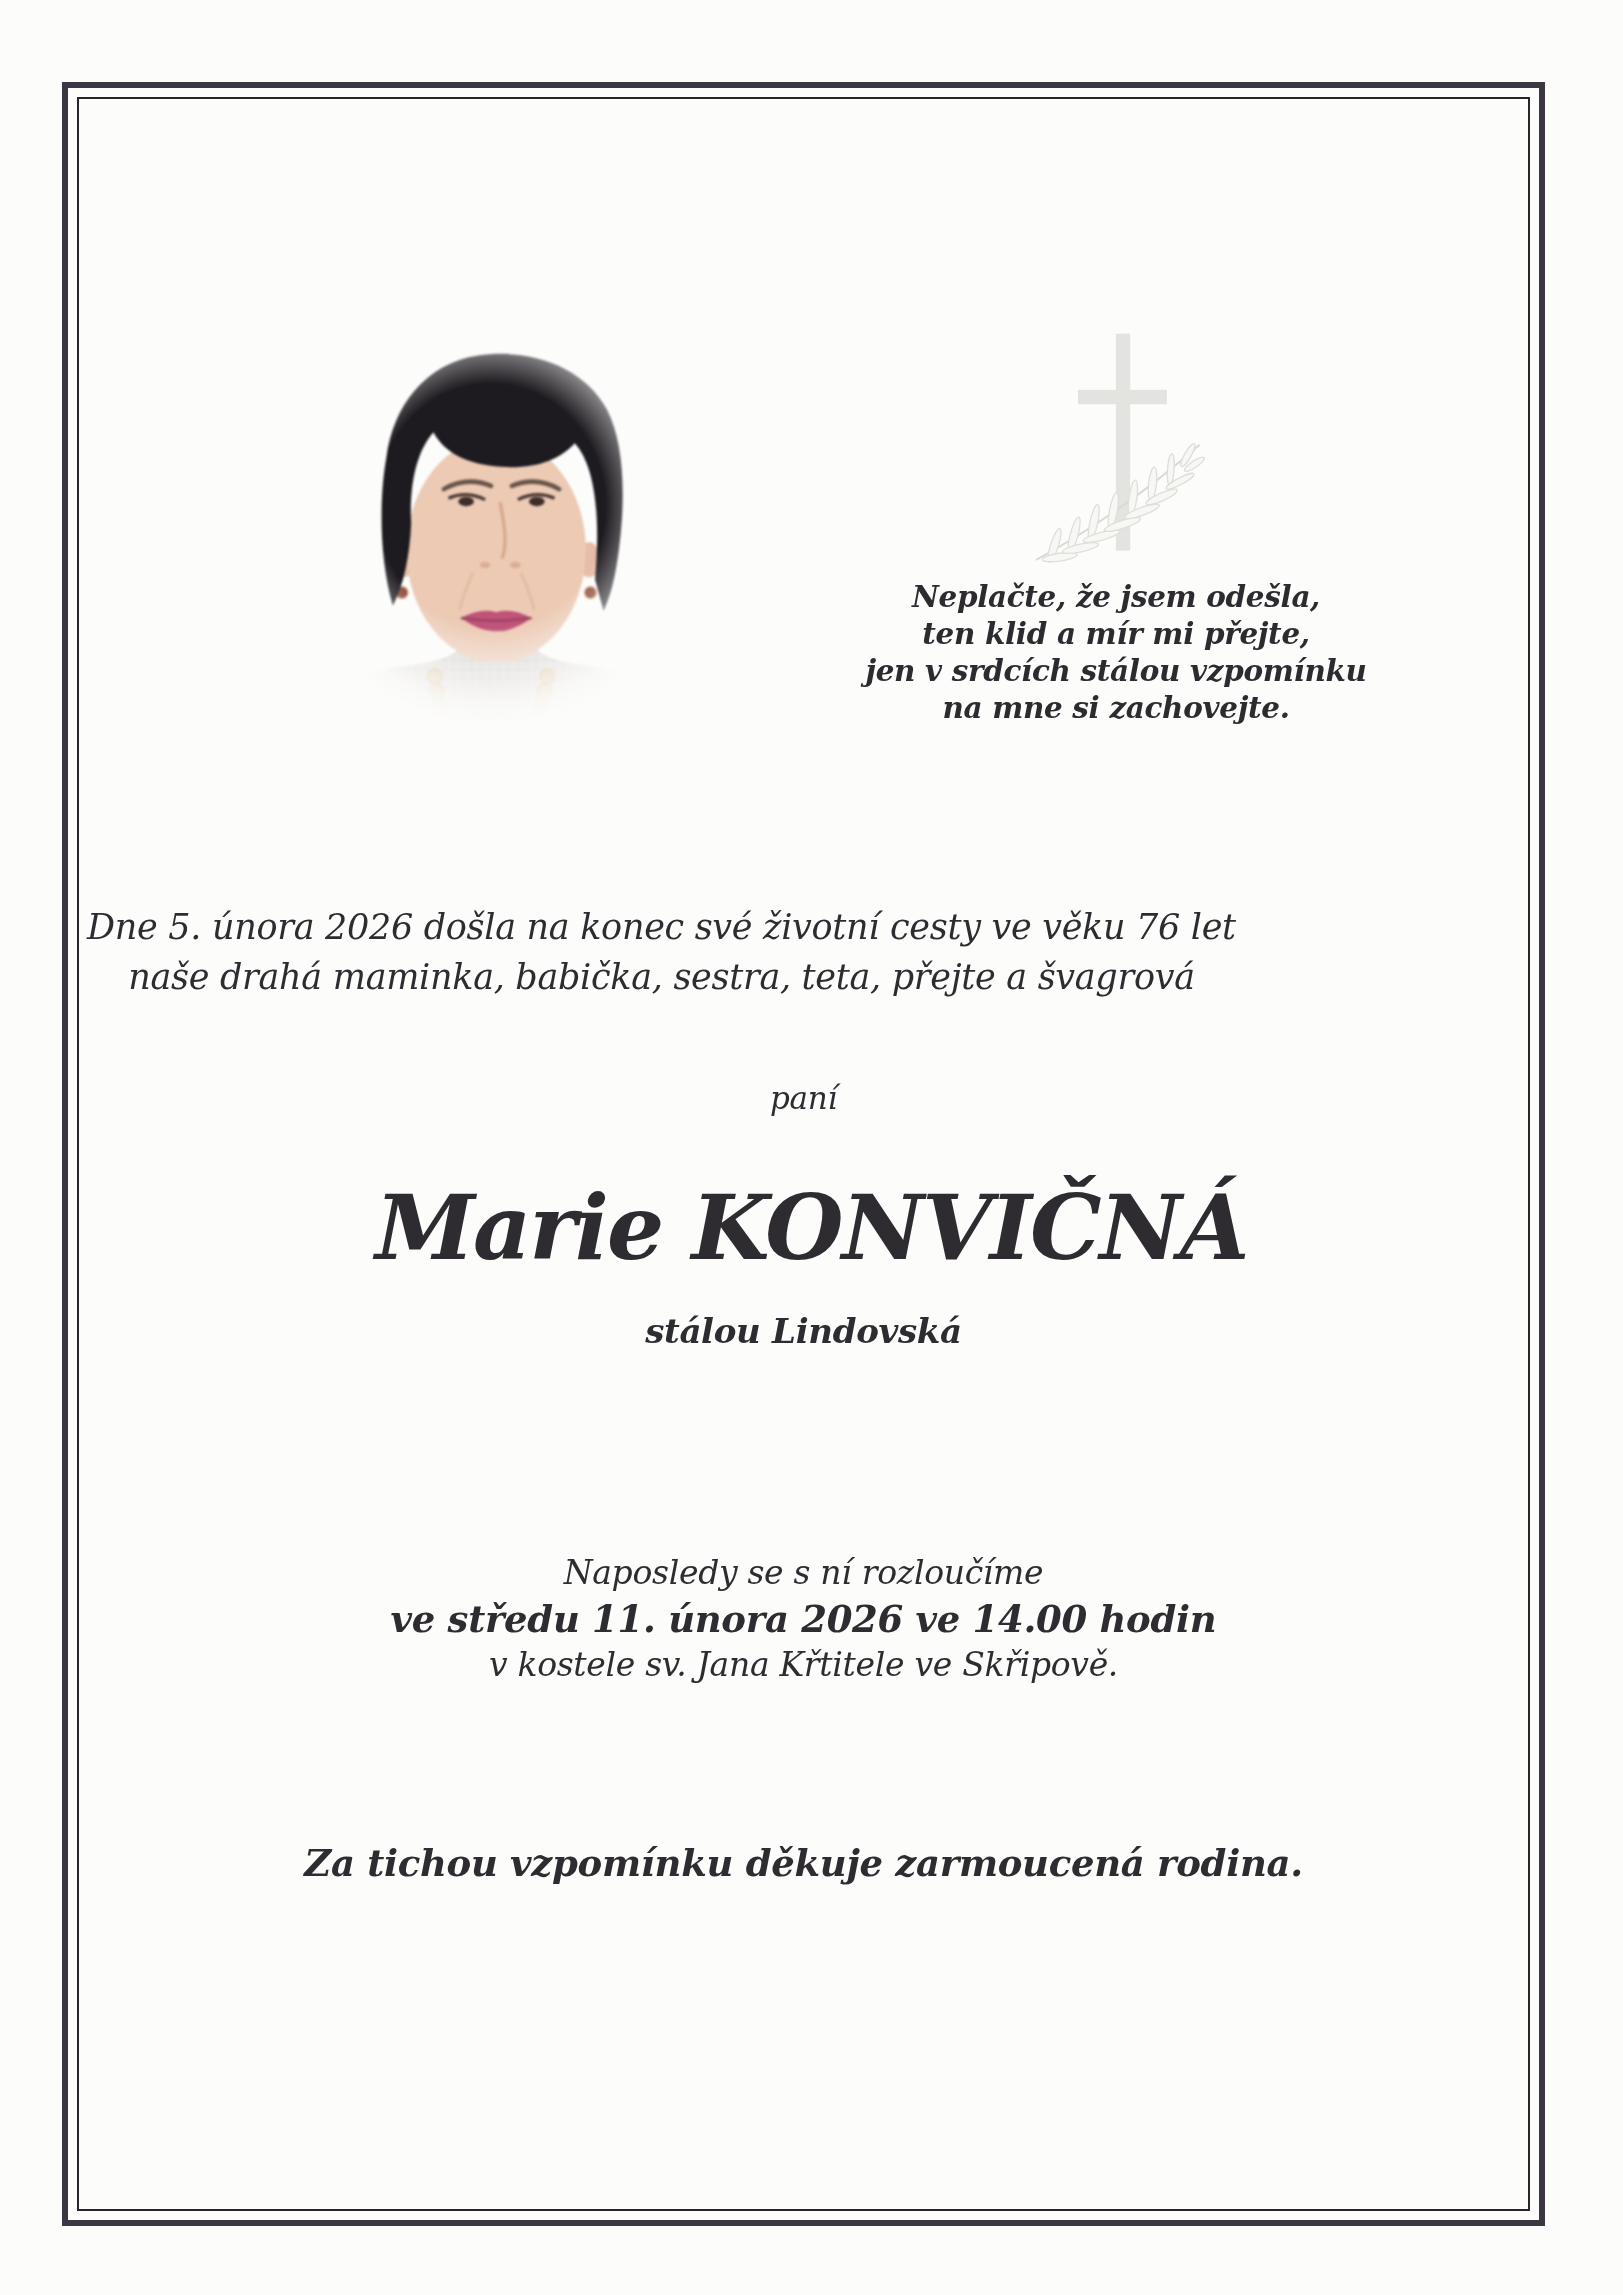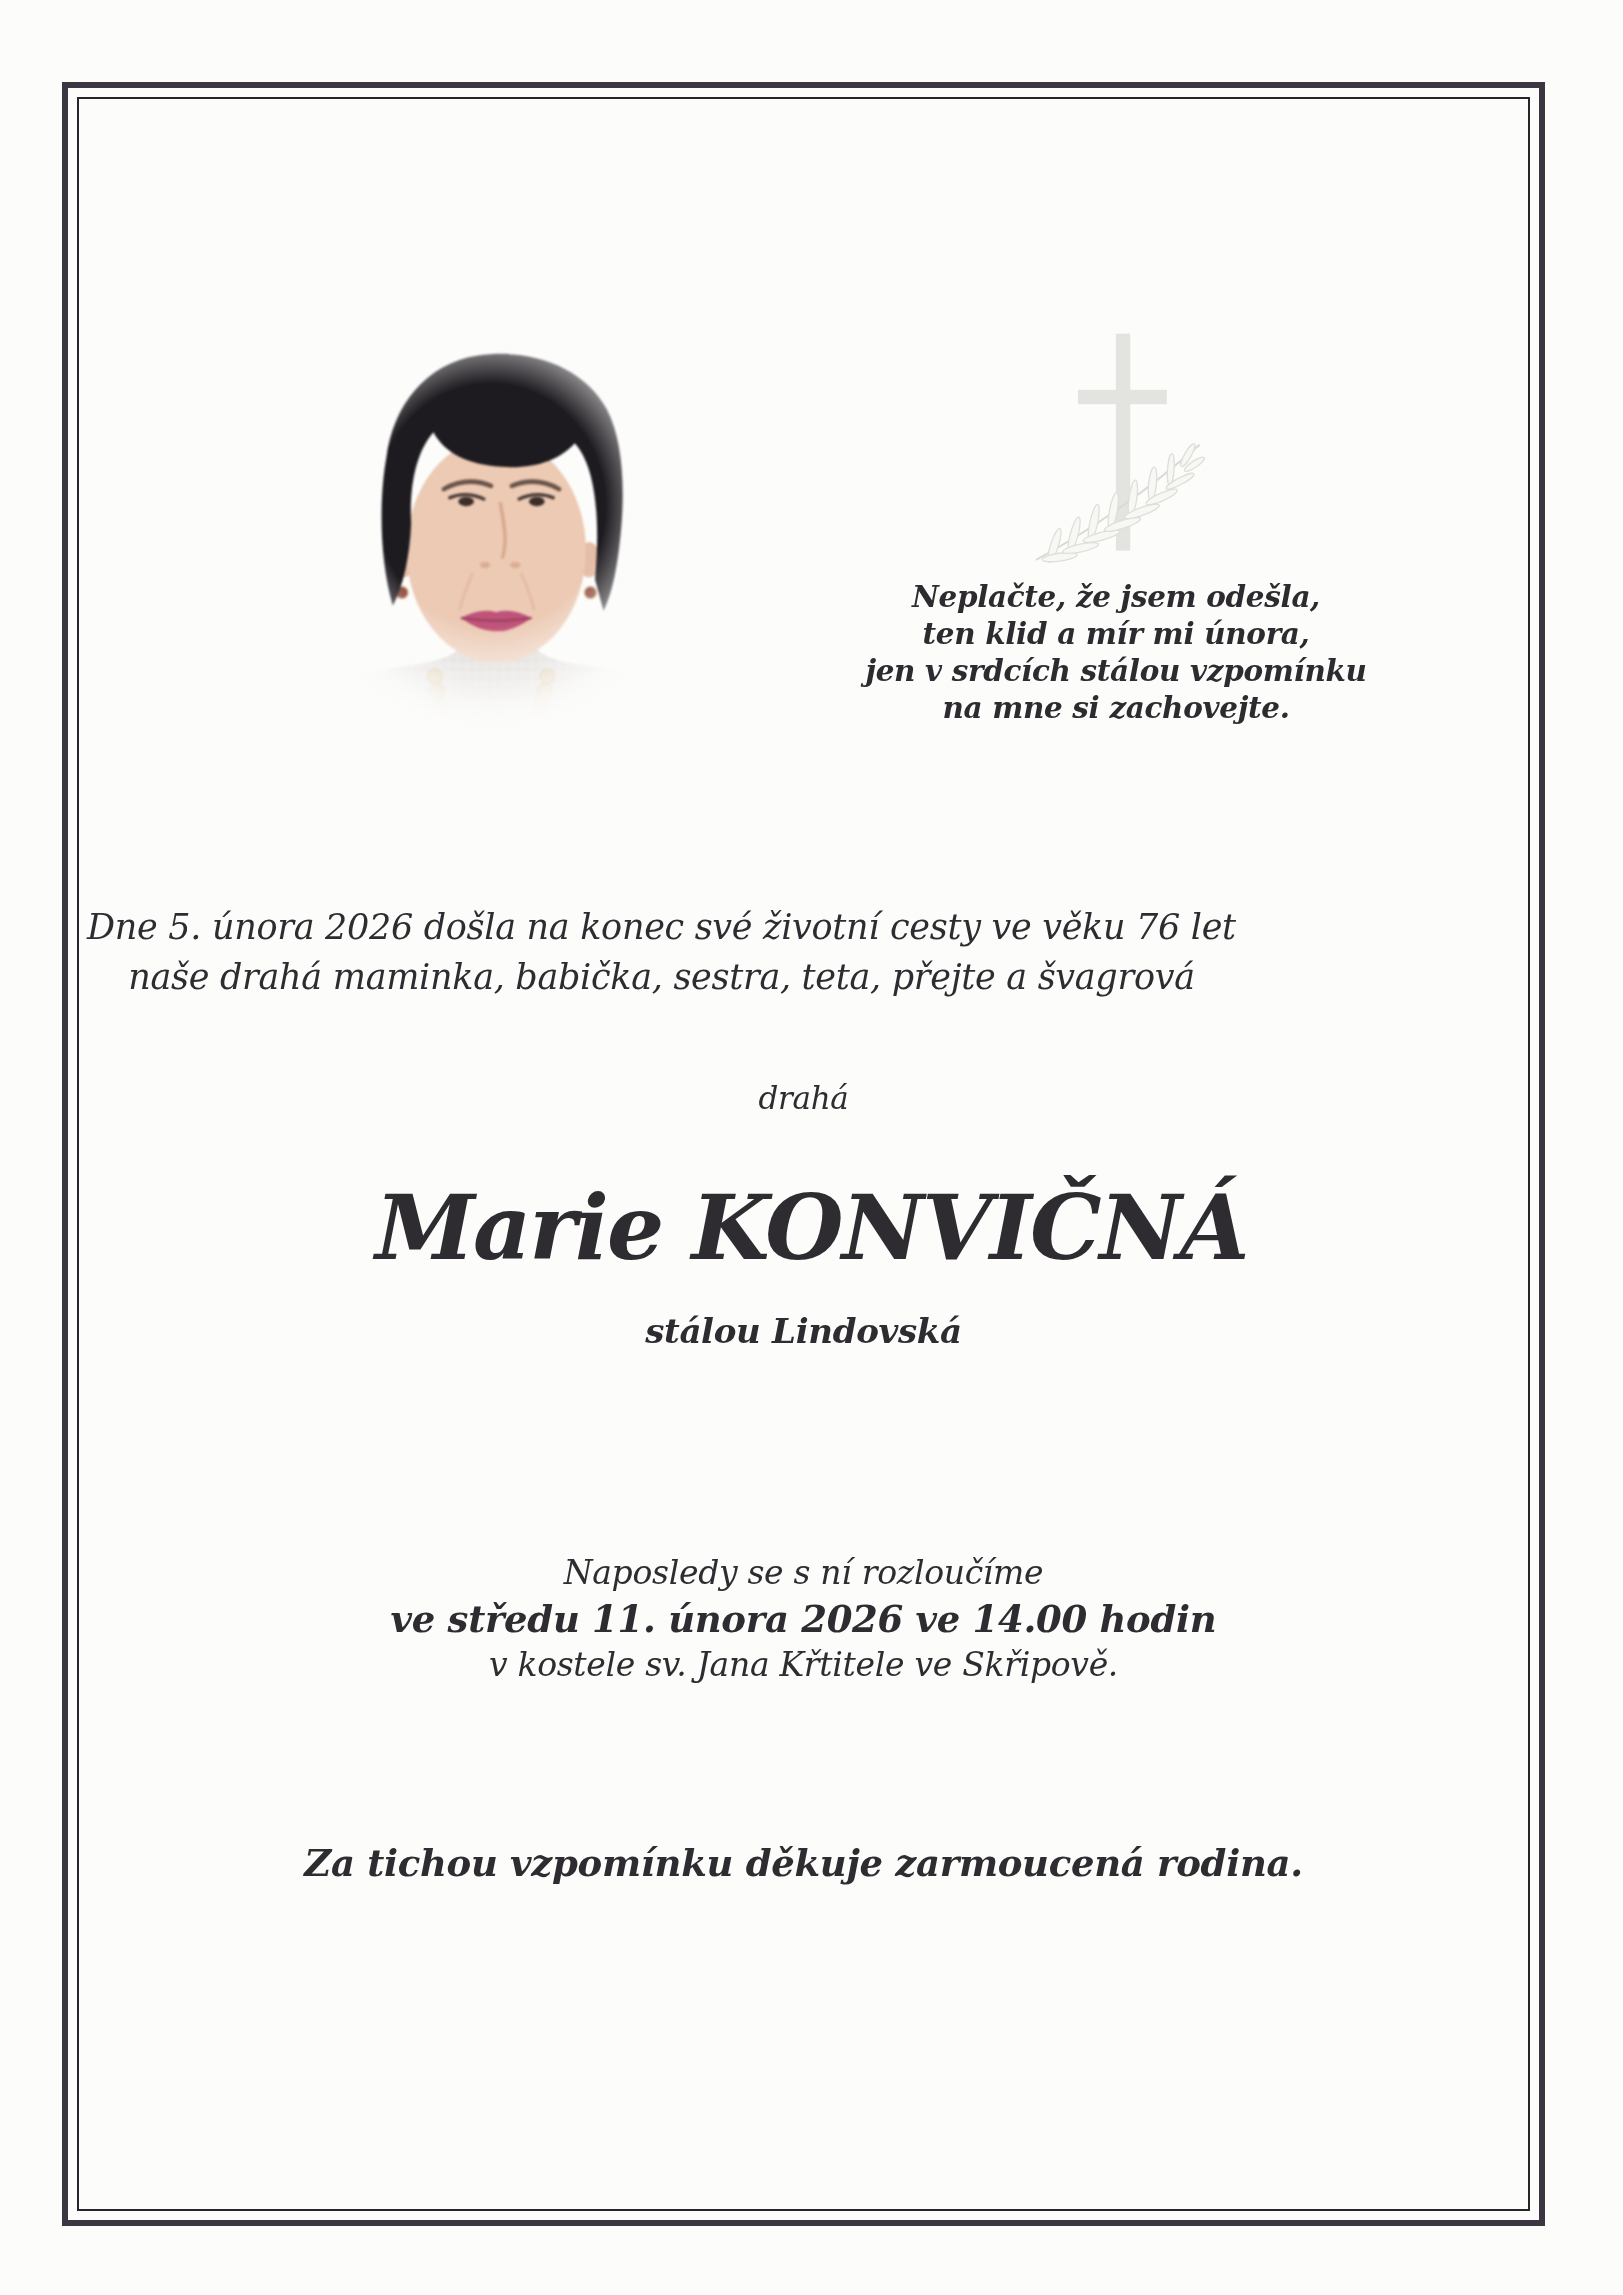--- a/index.html
+++ b/index.html
@@ -187,31 +187,31 @@
         <circle cx="387" cy="622" r="11"></circle>
           <circle cx="380" cy="644" r="11"></circle>
         <circle cx="373" cy="662" r="11"></circle>
       </g>
     </svg>
     <div class="photo-fade"></div>
   </div>
 
   <div class="txt poem">
     <div>Neplačte, že jsem odešla,</div>
-    <div>ten klid a mír mi února,</div>
+    <div>ten klid a mír mi přejte,</div>
     <div>jen v srdcích stálou vzpomínku</div>
     <div>na mne si zachovejte.</div>
   </div>
 
   <div class="txt intro">
     <div>Dne 5. února 2026 došla na konec své životní cesty ve věku 76 let</div>
     <div>naše drahá maminka, babička, sestra, teta, přejte a švagrová</div>
   </div>
 
-  <div class="txt honorific">drahá</div>
+  <div class="txt honorific">paní</div>
 
   <div class="txt deceased-name">Marie KONVIČNÁ</div>
 
   <div class="txt maiden-name">stálou Lindovská</div>
 
   <div class="txt farewell">
     <div>Naposledy se s ní rozloučíme</div>
     <div class="strong">ve středu 11. února 2026 ve 14.00 hodin</div>
     <div>v kostele sv. Jana Křtitele ve Skřipově.</div>
   </div>

